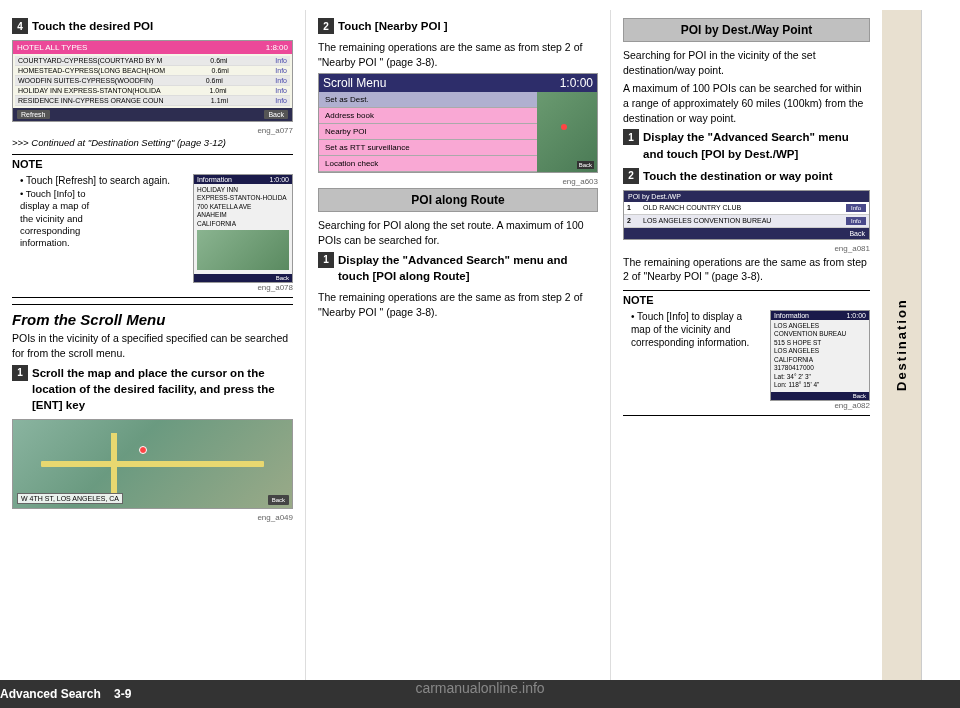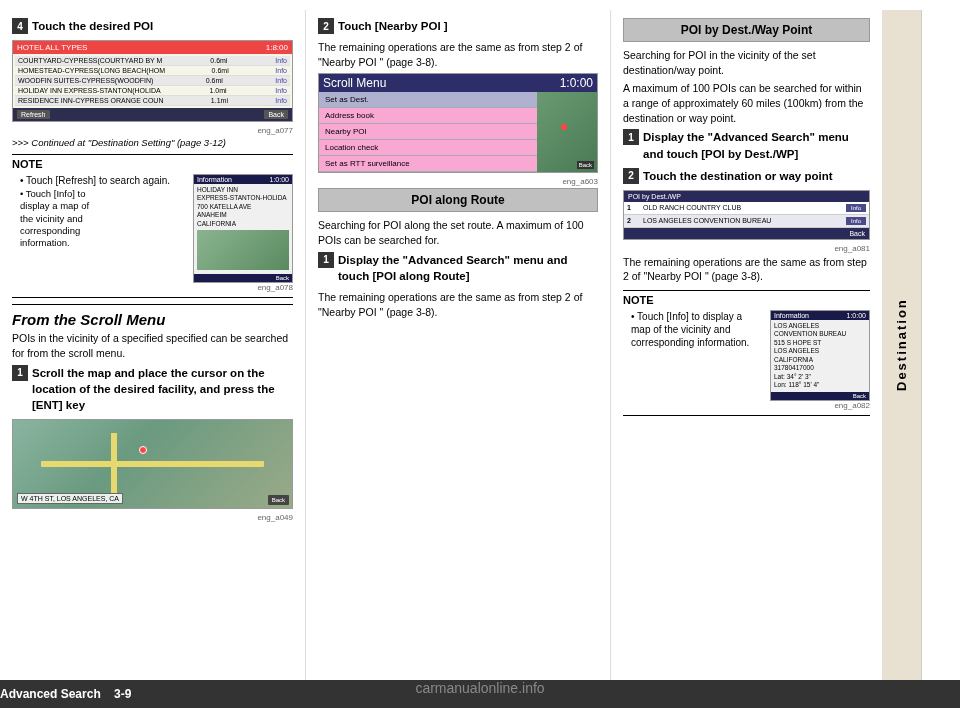--- a/index.html
+++ b/index.html
@@ -104,21 +104,21 @@
     .device-screenshot {
       width: 100%;
       border: 1px solid #999;
       background: #1a1a2e;
       margin: 4px 0;
       position: relative;
       overflow: hidden;
     }
 
     .device-screenshot .ds-header {
-      background: #ef4444;
+      background: #ec4899;
       color: #fff;
       font-size: 8px;
       padding: 2px 4px;
       display: flex;
       justify-content: space-between;
     }
 
     .device-screenshot .ds-body {
       background: #f5f5e8;
       color: #000;
@@ -550,22 +550,22 @@
       <div class="menu-screenshot">
         <div class="menu-header-bar">
           <span>Scroll Menu</span>
           <span>1:0:00</span>
         </div>
         <div class="menu-map-area">
           <div class="menu-map-left">
             <div class="menu-item-row highlighted">Set as Dest.</div>
             <div class="menu-item-row">Address book</div>
             <div class="menu-item-row">Nearby POI</div>
+            <div class="menu-item-row">Set as RTT surveillance</div>
             <div class="menu-item-row">Location check</div>
-            <div class="menu-item-row">Set as RTT surveillance</div>
           </div>
           <div class="menu-map-right" style="min-height:70px;position:relative;">
             <div style="position:absolute;top:40%;left:40%;width:6px;height:6px;background:#ff4444;border-radius:50%"></div>
             <div style="position:absolute;bottom:3px;right:3px;background:#333;color:#fff;font-size:6px;padding:1px 2px">Back</div>
           </div>
         </div>
       </div>
       <div class="ds-caption">eng_a603</div>
 
       <div class="poi-box">POI along Route</div>

